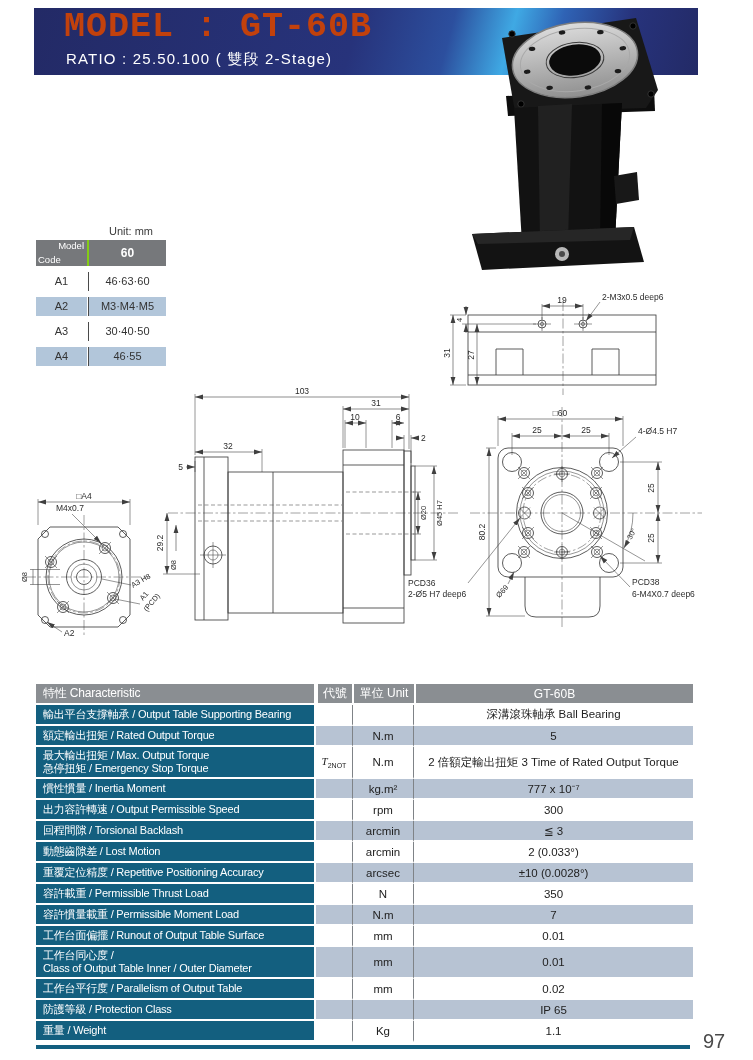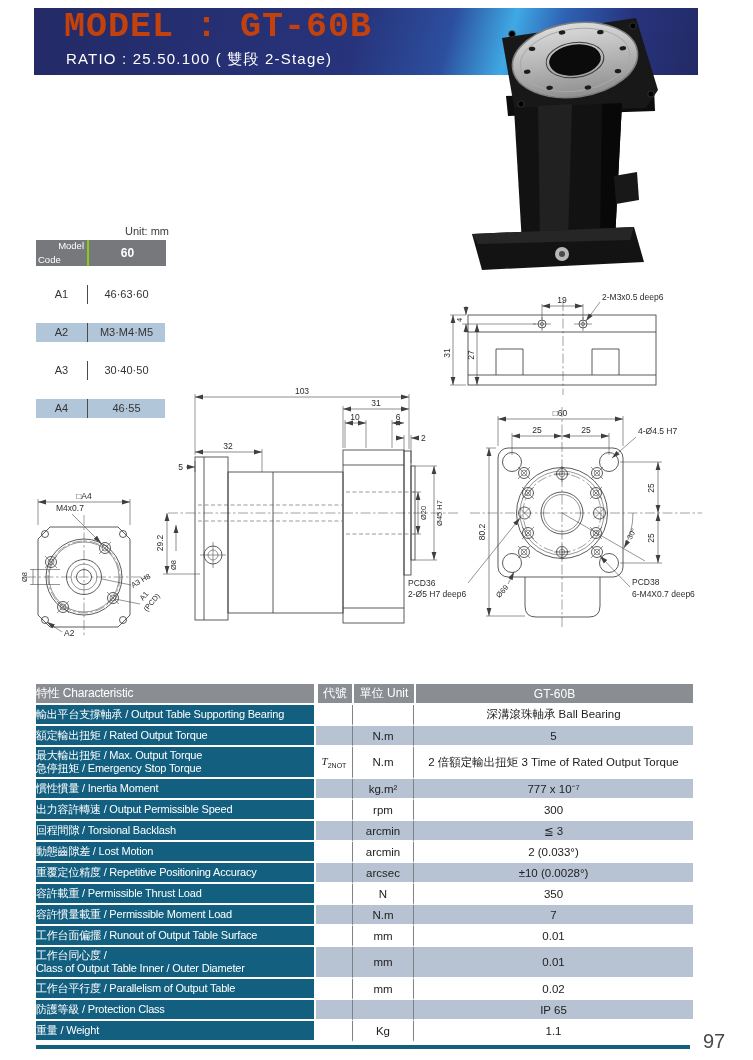--- a/index.html
+++ b/index.html
@@ -11,24 +11,24 @@
     background:linear-gradient(105deg,#232a66 0%,#27337b 48%,#2c4f9e 62%,#3fa9e4 71%,#2f63b5 78%,#27337c 88%,#232a66 100%);}
   .model-title{position:absolute;left:64px;top:7px;font-size:35px;font-weight:bold;
     color:#c2410c;letter-spacing:1px;white-space:nowrap;font-family:Liberation Mono, monospace;}
   .ratio-subtitle{position:absolute;left:66px;top:50px;font-size:15px;color:#fff;
     letter-spacing:1.2px;white-space:nowrap;}
 
   
   .photo{position:absolute;left:440px;top:8px;}
 
   
-  .unit-note{position:absolute;left:40px;top:225px;width:129px;text-align:right;
+  .unit-note{position:absolute;left:24px;top:225px;width:129px;text-align:right;
     font-size:11px;color:#3a3a3a;}
   .dim-table{position:absolute;left:36px;top:240px;width:130px;font-size:11px;color:#333;}
-  .dt-row{display:flex;margin-bottom:19px;}
+  .dt-row{display:flex;margin-bottom:6px;justify-content:space-between;}
   .dt-cell{height:19px;line-height:19px;text-align:center;}
   .dt-c1{width:51px;}
   .dt-c2{width:77px;border-left:1px solid #4a4a4a;}
   .dt-head .dt-cell{height:26px;line-height:26px;background:#76787b;color:#fff;}
   .dt-head .dt-c2{border-left:2px solid #84cc16;font-size:12px;font-weight:bold;}
   .dt-corner{position:relative;
     background-image:linear-gradient(to bottom right,rgba(0,0,0,0) 47%,#fff 47%,#fff 52%,rgba(0,0,0,0) 52%);
     background-color:#76787b;}
   .dt-model{position:absolute;top:0px;right:3px;font-size:9.5px;line-height:12px;}
   .dt-code{position:absolute;bottom:0px;left:2px;font-size:9.5px;line-height:12px;}
@@ -42,21 +42,21 @@
   .dwg .dim{stroke:#3f3f3f;stroke-width:.6;fill:none;}
   .dwg .cl{stroke:#555;stroke-width:.55;fill:none;stroke-dasharray:10 2.5 2.5 2.5;}
   .dwg .dash{stroke:#555;stroke-width:.6;fill:none;stroke-dasharray:4 2.5;}
   .dwg text{font-family:"Liberation Sans",sans-serif;font-size:8.5px;fill:#2b2b2b;stroke:none;}
   .dwg text.s{font-size:7.5px;}
 
   
   .spec{position:absolute;left:36px;top:684px;width:657px;border-collapse:separate;
     border-spacing:0;table-layout:fixed;font-size:11.5px;color:#222;}
   .spec td{padding:0;vertical-align:middle;height:19px;border-bottom:2px solid #fff;}
-  .spec td.c1{background:#135f7f;color:#fff;text-align:left;
+  .spec td.c1{background:#135f7f;color:#fff;text-align:left;padding-left:7px;
     border-right:2px solid #fff;font-size:11px;letter-spacing:-0.2px;white-space:nowrap;overflow:hidden;}
   .spec td.c2,.spec td.c3,.spec td.c4{text-align:center;background:#fff;}
   .spec tr:not(.th) td.c3{border-left:1px solid #7f8387;border-right:1px solid #7f8387;}
   .spec tr.b td.c2,.spec tr.b td.c3,.spec tr.b td.c4{background:#b7c3d3;}
   .spec tr.tall td{height:30px;}
   .spec tr.tall td.c1 div{line-height:13px;}
   .spec tr.th td{background:#8a8e92;color:#fff;height:19px;font-size:12px;}
   .spec tr.th td.c1{background:#8a8e92;color:#fff;}
   .spec tr.th td.c2,.spec tr.th td.c3,.spec tr.th td.c4{border-left:2px solid #fff;}
   .sym{font-family:"Liberation Serif",serif;font-style:italic;font-size:11px;}

